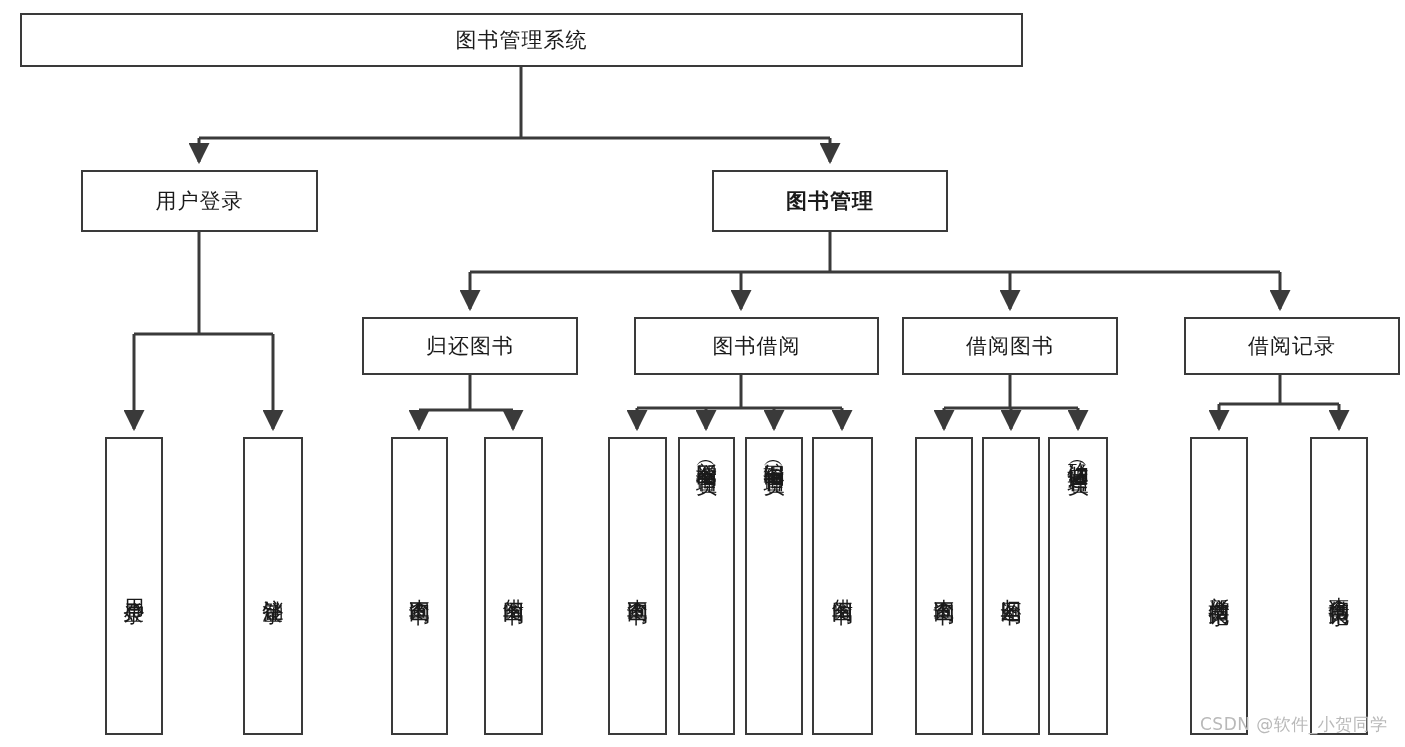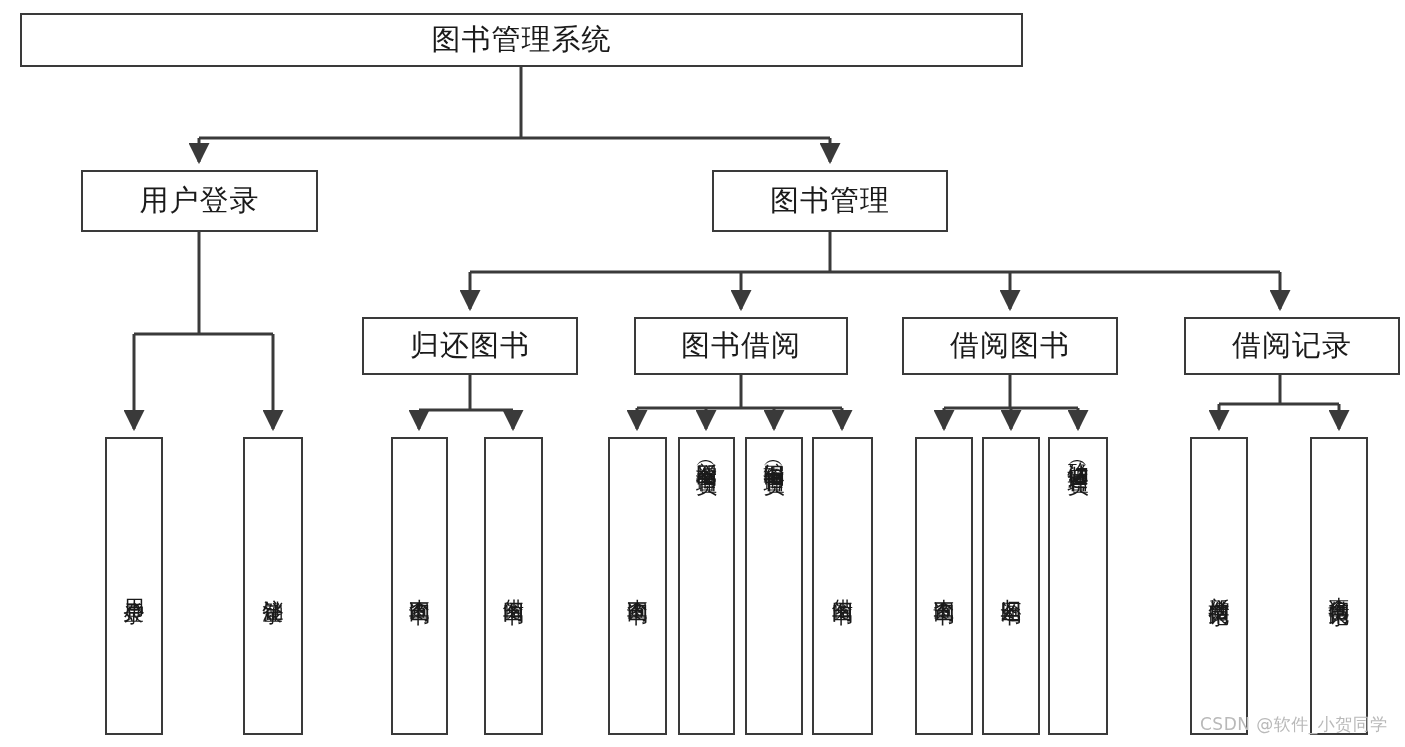--- a/index.html
+++ b/index.html
@@ -30,21 +30,21 @@
     position: absolute;
     box-sizing: border-box;
     border: 2px solid #3a3a3a;
     background: #ffffff;
     display: flex;
     align-items: center;
     justify-content: center;
     color: #1a1a1a;
   }
   .node-label {
-    font-size: 29px;
+    font-size: 21px;
     line-height: 1.15;
     letter-spacing: 1px;
     white-space: nowrap;
     color: #1a1a1a;
   }
   .node-box.vertical .node-label {
     writing-mode: vertical-rl;
     text-orientation: upright;
     letter-spacing: 2px;
     font-size: 21px;
@@ -124,28 +124,28 @@
     </g>
   </svg>
 
   <div class="node-box" style="left: 20px; top: 13px; width: 1003px; height: 54px;">
     <span class="node-label">图书管理系统</span>
   </div>
 
   <div class="node-box" style="left: 81px; top: 170px; width: 237px; height: 62px;">
     <span class="node-label">用户登录</span>
   </div>
-  <div class="node-box" style="left: 712px; top: 170px; width: 236px; height: 62px;">
+  <div class="node-box" style="left: 712px; top: 170px; width: 236px; height: 62px; font-weight: bold;">
     <span class="node-label">图书管理</span>
   </div>
 
   <div class="node-box" style="left: 362px; top: 317px; width: 216px; height: 58px;">
     <span class="node-label">归还图书</span>
   </div>
-  <div class="node-box" style="left: 634px; top: 317px; width: 214px; height: 58px;">
+  <div class="node-box" style="left: 634px; top: 317px; width: 245px; height: 58px;">
     <span class="node-label">图书借阅</span>
   </div>
   <div class="node-box" style="left: 902px; top: 317px; width: 216px; height: 58px;">
     <span class="node-label">借阅图书</span>
   </div>
   <div class="node-box" style="left: 1184px; top: 317px; width: 216px; height: 58px;">
     <span class="node-label">借阅记录</span>
   </div>
 
   <div class="node-box vertical leaf centered" style="left: 105px; top: 437px; width: 58px; height: 298px;">

